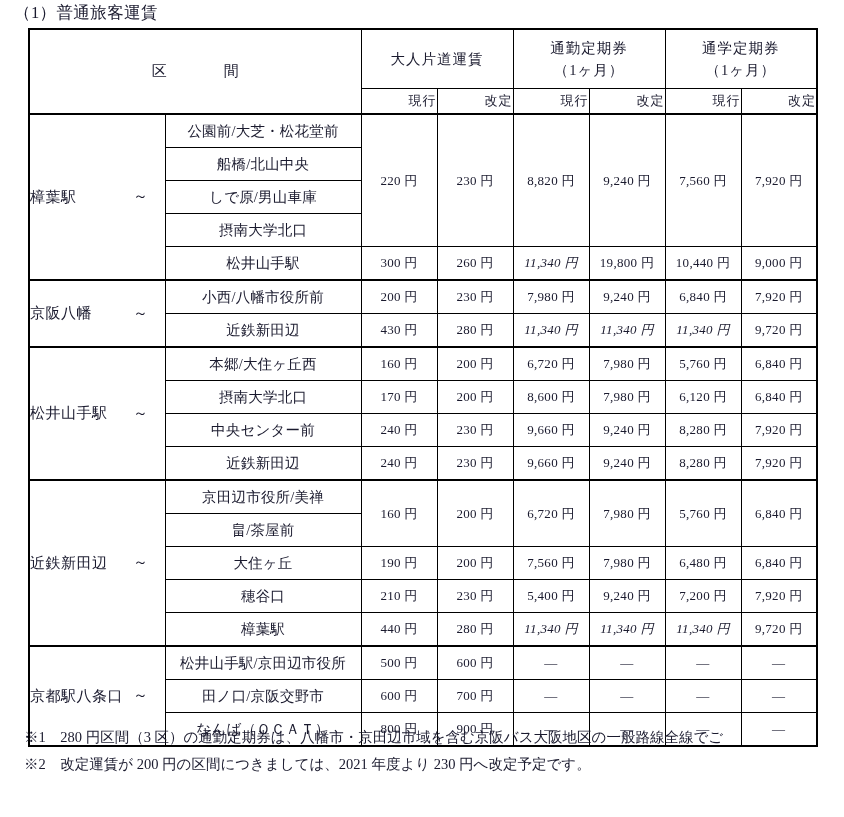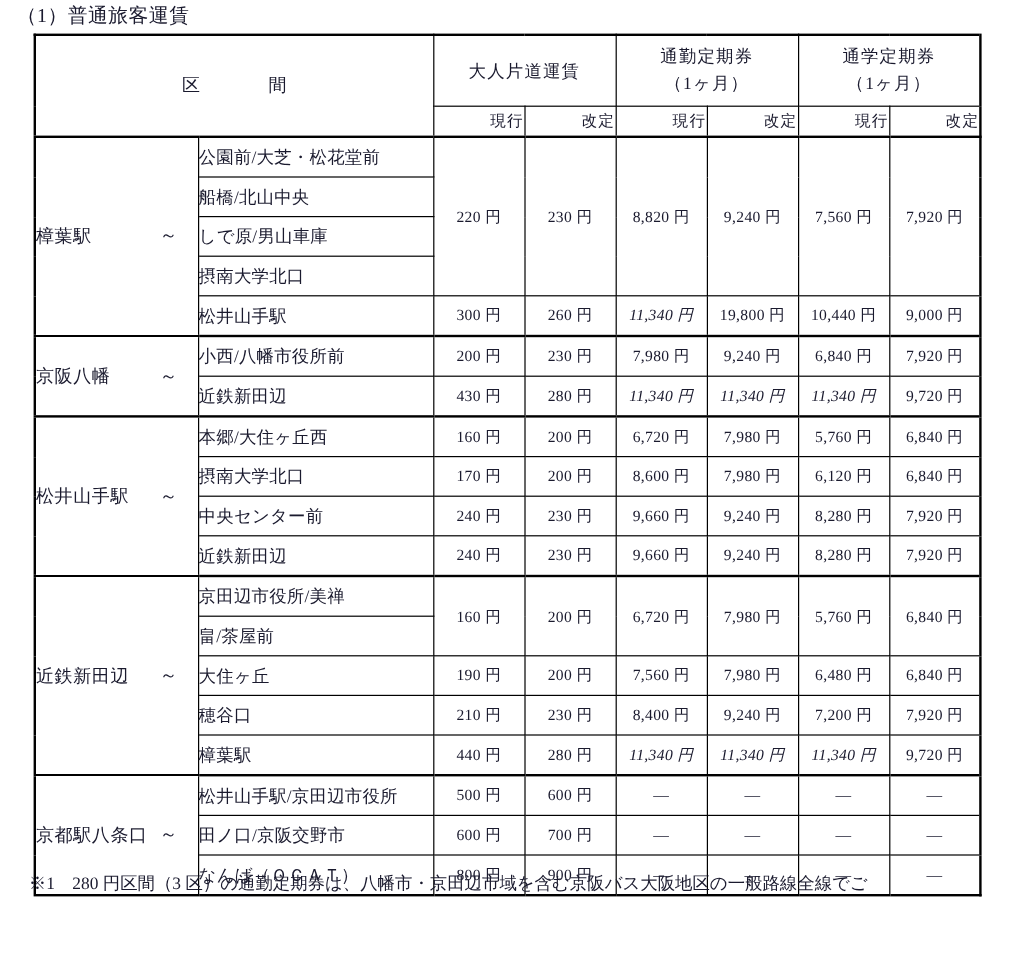--- a/index.html
+++ b/index.html
@@ -84,21 +84,21 @@
     white-space: nowrap;
   }
   td.origin .tilde {
     position: absolute;
     right: 16px;
     top: 50%;
     transform: translateY(-52%);
     font-size: 15px;
   }
   td.dest {
-    text-align: left;
+    text-align: center;
     padding-left: 10px;
     font-size: 14.5px;
     height: 32px;
     letter-spacing: 0.2px;
     white-space: nowrap;
   }
   td.amt {
     text-align: center;
     font-size: 13px;
     letter-spacing: 0.3px;
@@ -277,21 +277,21 @@
           <td class="amt">200 円</td>
           <td class="amt">7,560 円</td>
           <td class="amt">7,980 円</td>
           <td class="amt">6,480 円</td>
           <td class="amt thick-right">6,840 円</td>
         </tr>
         <tr>
           <td class="dest">穂谷口</td>
           <td class="amt">210 円</td>
           <td class="amt">230 円</td>
-          <td class="amt">8,400 円</td>
+          <td class="amt">5,400 円</td>
           <td class="amt">9,240 円</td>
           <td class="amt">7,200 円</td>
           <td class="amt thick-right">7,920 円</td>
         </tr>
         <tr>
           <td class="dest">樟葉駅</td>
           <td class="amt">440 円</td>
           <td class="amt">280 円</td>
           <td class="amt ital">11,340 円</td>
           <td class="amt ital">11,340 円</td>
@@ -326,15 +326,18 @@
           <td class="amt dash thick-bottom">—</td>
           <td class="amt dash thick-bottom thick-right">—</td>
         </tr>
       </tbody>
   </table>
 
   <div class="notes">
     <div>
       <span class="note-row">※1　280 円区間（3 区）の通勤定期券は、八幡市・京田辺市域を含む京阪バス大阪地区の一般路線全線でご</span>
     </div>
+    <div>
+      <span class="note-row">※2　改定運賃が 200 円の区間につきましては、2021 年度より 230 円へ改定予定です。</span>
+    </div>
   </div>
 
 </div>
 
 </body></html>

